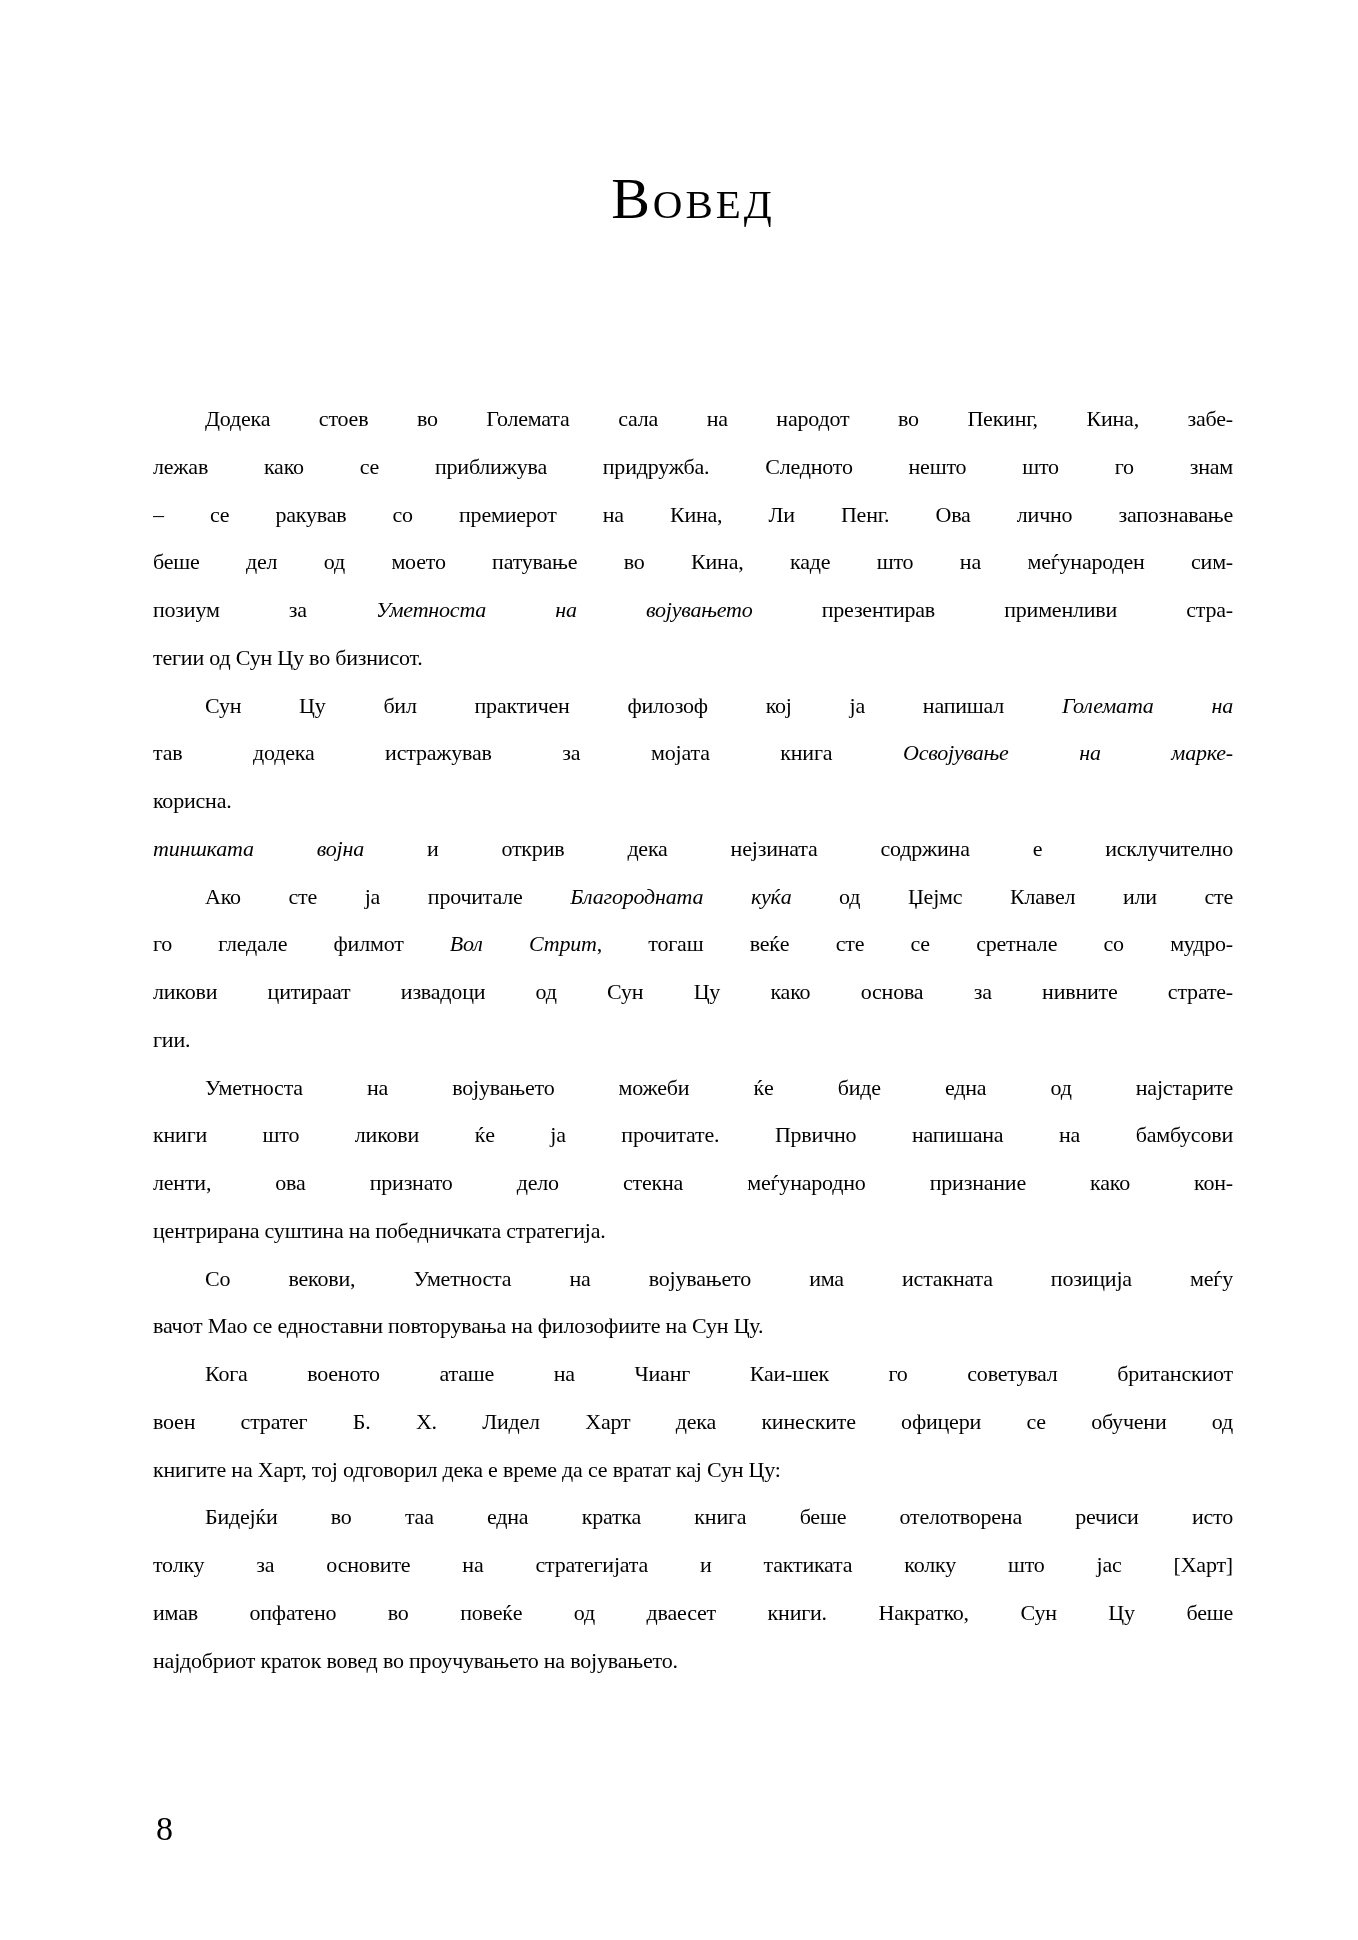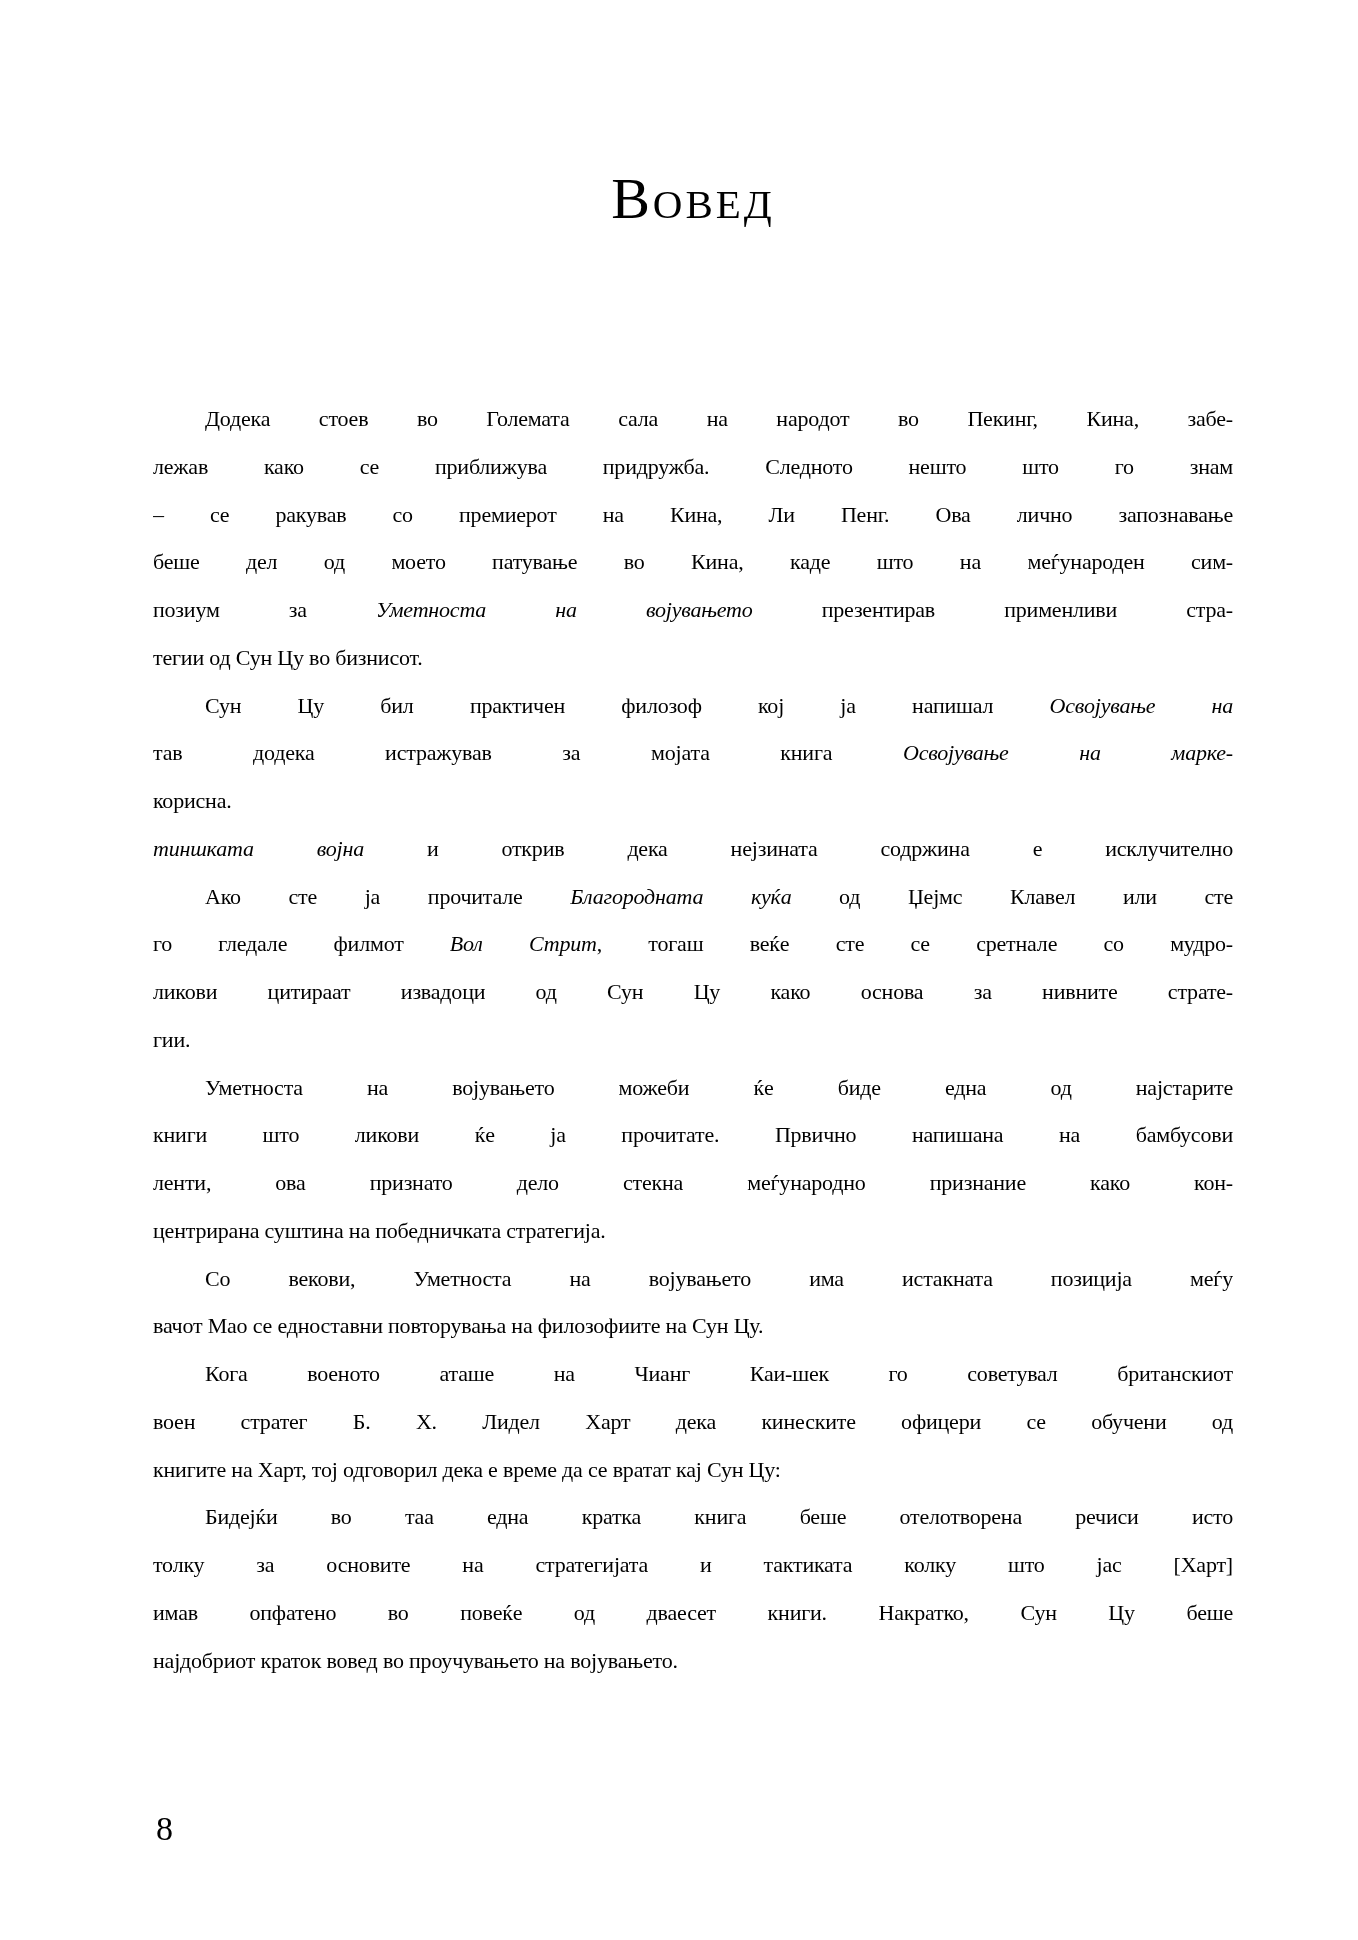--- a/index.html
+++ b/index.html
@@ -74,21 +74,21 @@
 <div class="book-page">
   <div class="chapter-title">Вовед</div>
 
   <div class="text-block">
       <div class="text-line indent"><span>Додека стоев во Големата сала на народот во Пекинг, Кина, забе-</span></div>
       <div class="text-line"><span>лежав како се приближува придружба. Следното нешто што го знам</span></div>
       <div class="text-line"><span>– се ракував со премиерот на Кина, Ли Пенг. Ова лично запознавање</span></div>
       <div class="text-line"><span>беше дел од моето патување во Кина, каде што на меѓународен сим-</span></div>
       <div class="text-line"><span>позиум за </span><em>Уметноста на војувањето</em><span> презентирав применливи стра-</span></div>
       <div class="text-line end"><span>тегии од Сун Цу во бизнисот.</span></div>
-      <div class="text-line indent"><span>Сун Цу бил практичен филозоф кој ја напишал </span><em>Освојување на</em></div>
+      <div class="text-line indent"><span>Сун Цу бил практичен филозоф кој ја напишал </span><em>Големата на</em></div>
       <div class="text-line"><span>тав додека истражував за мојата книга </span><em>Освојување на марке-</em></div>
       <div class="text-line end"><span>корисна.</span></div>
       <div class="text-line"><em>тиншката војна</em><span> и открив дека нејзината содржина е исклучително</span></div>
       <div class="text-line indent"><span>Ако сте ја прочитале </span><em>Благородната куќа</em><span> од Џејмс Клавел или сте</span></div>
       <div class="text-line"><span>го гледале филмот </span><em>Вол Стрит</em><span>, тогаш веќе сте се сретнале со мудро-</span></div>
       <div class="text-line"><span>ликови цитираат извадоци од Сун Цу како основа за нивните страте-</span></div>
       <div class="text-line end"><span>гии.</span></div>
       <div class="text-line indent"><span>Уметноста на војувањето можеби ќе биде една од најстарите</span></div>
       <div class="text-line"><span>книги што ликови ќе ја прочитате. Првично напишана на бамбусови</span></div>
       <div class="text-line"><span>ленти, ова признато дело стекна меѓународно признание како кон-</span></div>

